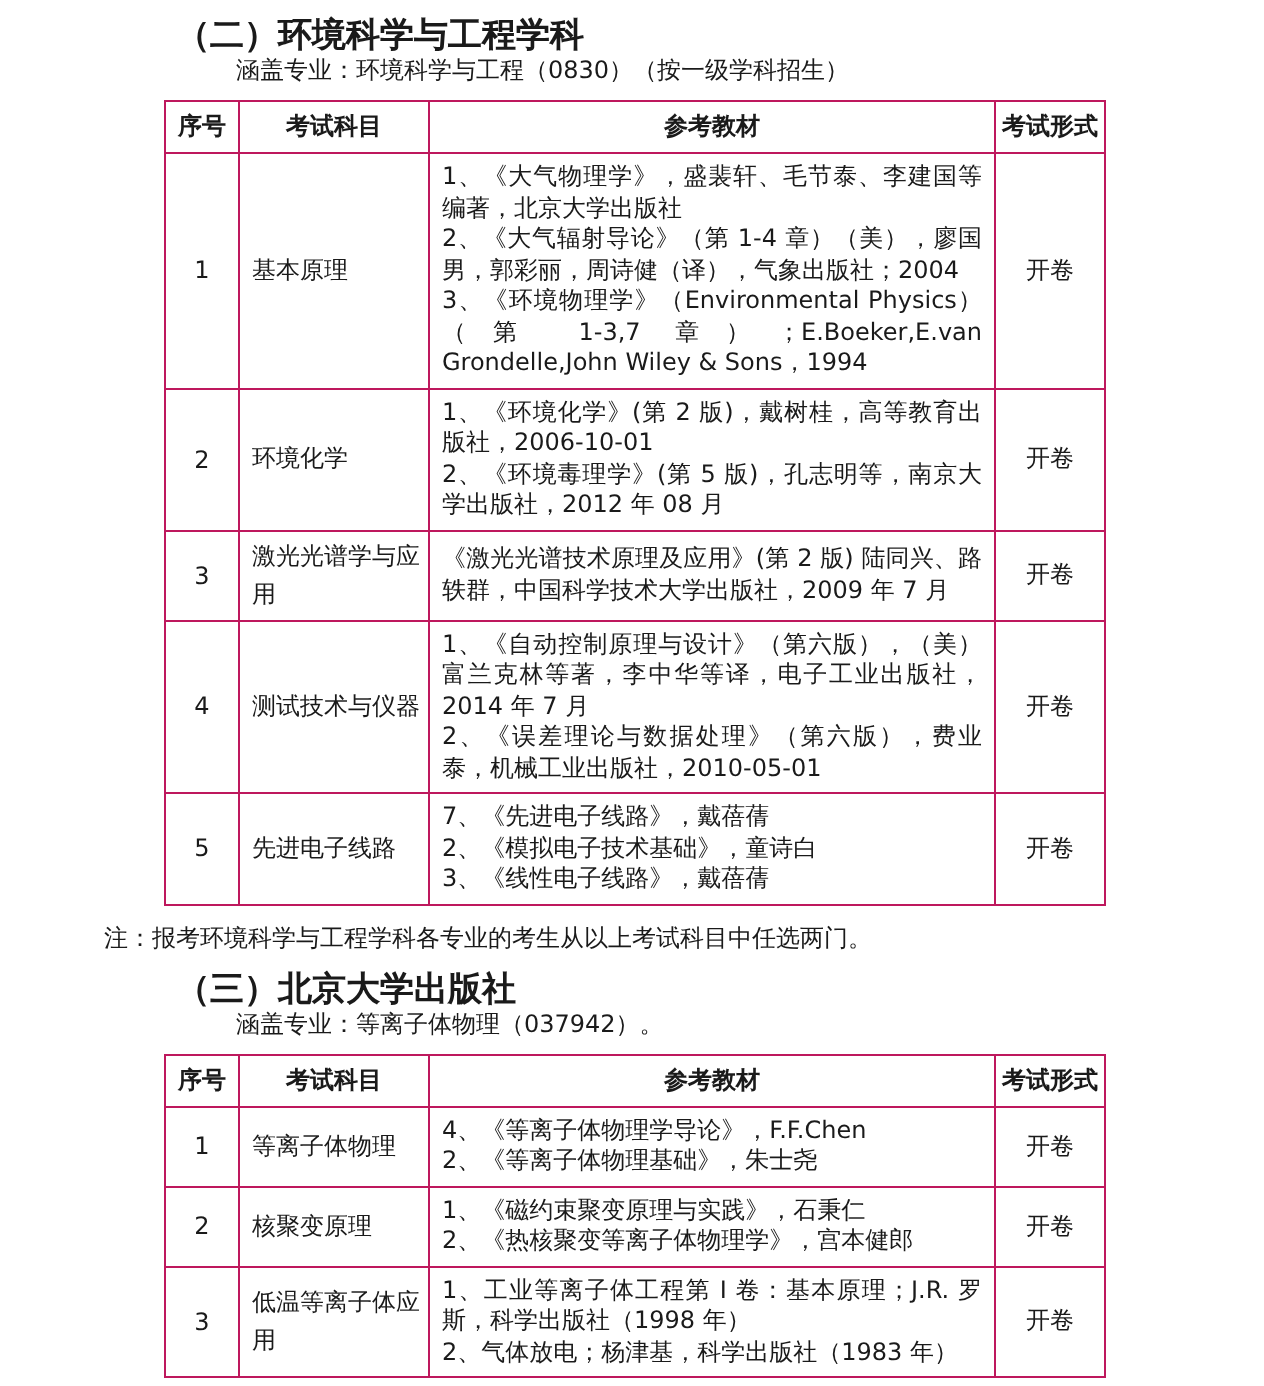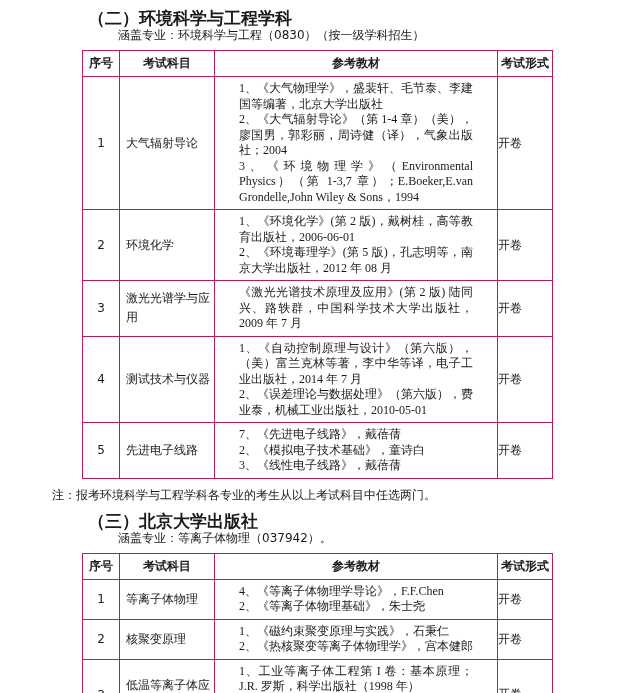--- a/index.html
+++ b/index.html
@@ -45,29 +45,28 @@
   col.c-materials { width: 283px; }
   col.c-format { width: 55px; }
 
   td.cell-no { text-align: center; }
   td.cell-subject {
     padding: 3px 4px 3px 6px;
     line-height: 19px;
     text-align: justify;
   }
   td.cell-materials {
-    padding: 4px 24px;
+    padding: 4px 6px;
     line-height: 15.5px;
-    font-family: Liberation Serif, serif;
   }
   td.cell-materials .mat-line {
     text-align: justify;
     word-break: break-word;
   }
-  td.cell-format { }
+  td.cell-format { text-align: center; }
 
   .section-note {
     margin: 8px 0 0 52px;
     font-size: 12px;
     line-height: 16px;
   }
   .section-gap { height: 10px; }
 </style>
 </head>
 <body>
@@ -87,34 +86,34 @@
       <tr>
         <th>序号</th>
         <th>考试科目</th>
         <th>参考教材</th>
         <th>考试形式</th>
       </tr>
     </thead>
     <tbody>
   <tr>
     <td class="cell-no">1</td>
-    <td class="cell-subject">大气辐射导论</td>
+    <td class="cell-subject">基本原理</td>
     <td class="cell-materials">
             <div class="mat-line">1、《大气物理学》，盛裴轩、毛节泰、李建国等编著，北京大学出版社</div>
             <div class="mat-line">2、《大气辐射导论》（第 1-4 章）（美），廖国男，郭彩丽，周诗健（译），气象出版社；2004</div>
             <div class="mat-line">3、《环境物理学》（Environmental Physics）（第 1-3,7 章）；E.Boeker,E.van Grondelle,John Wiley &amp; Sons，1994</div>
           </td>
     <td class="cell-format">开卷</td>
   </tr>
 
   <tr>
     <td class="cell-no">2</td>
     <td class="cell-subject">环境化学</td>
     <td class="cell-materials">
-            <div class="mat-line">1、《环境化学》(第 2 版)，戴树桂，高等教育出版社，2006-06-01</div>
+            <div class="mat-line">1、《环境化学》(第 2 版)，戴树桂，高等教育出版社，2006-10-01</div>
             <div class="mat-line">2、《环境毒理学》(第 5 版)，孔志明等，南京大学出版社，2012 年 08 月</div>
           </td>
     <td class="cell-format">开卷</td>
   </tr>
 
   <tr>
     <td class="cell-no">3</td>
     <td class="cell-subject">激光光谱学与应用</td>
     <td class="cell-materials">
             <div class="mat-line">《激光光谱技术原理及应用》(第 2 版) 陆同兴、路轶群，中国科学技术大学出版社，2009 年 7 月</div>

